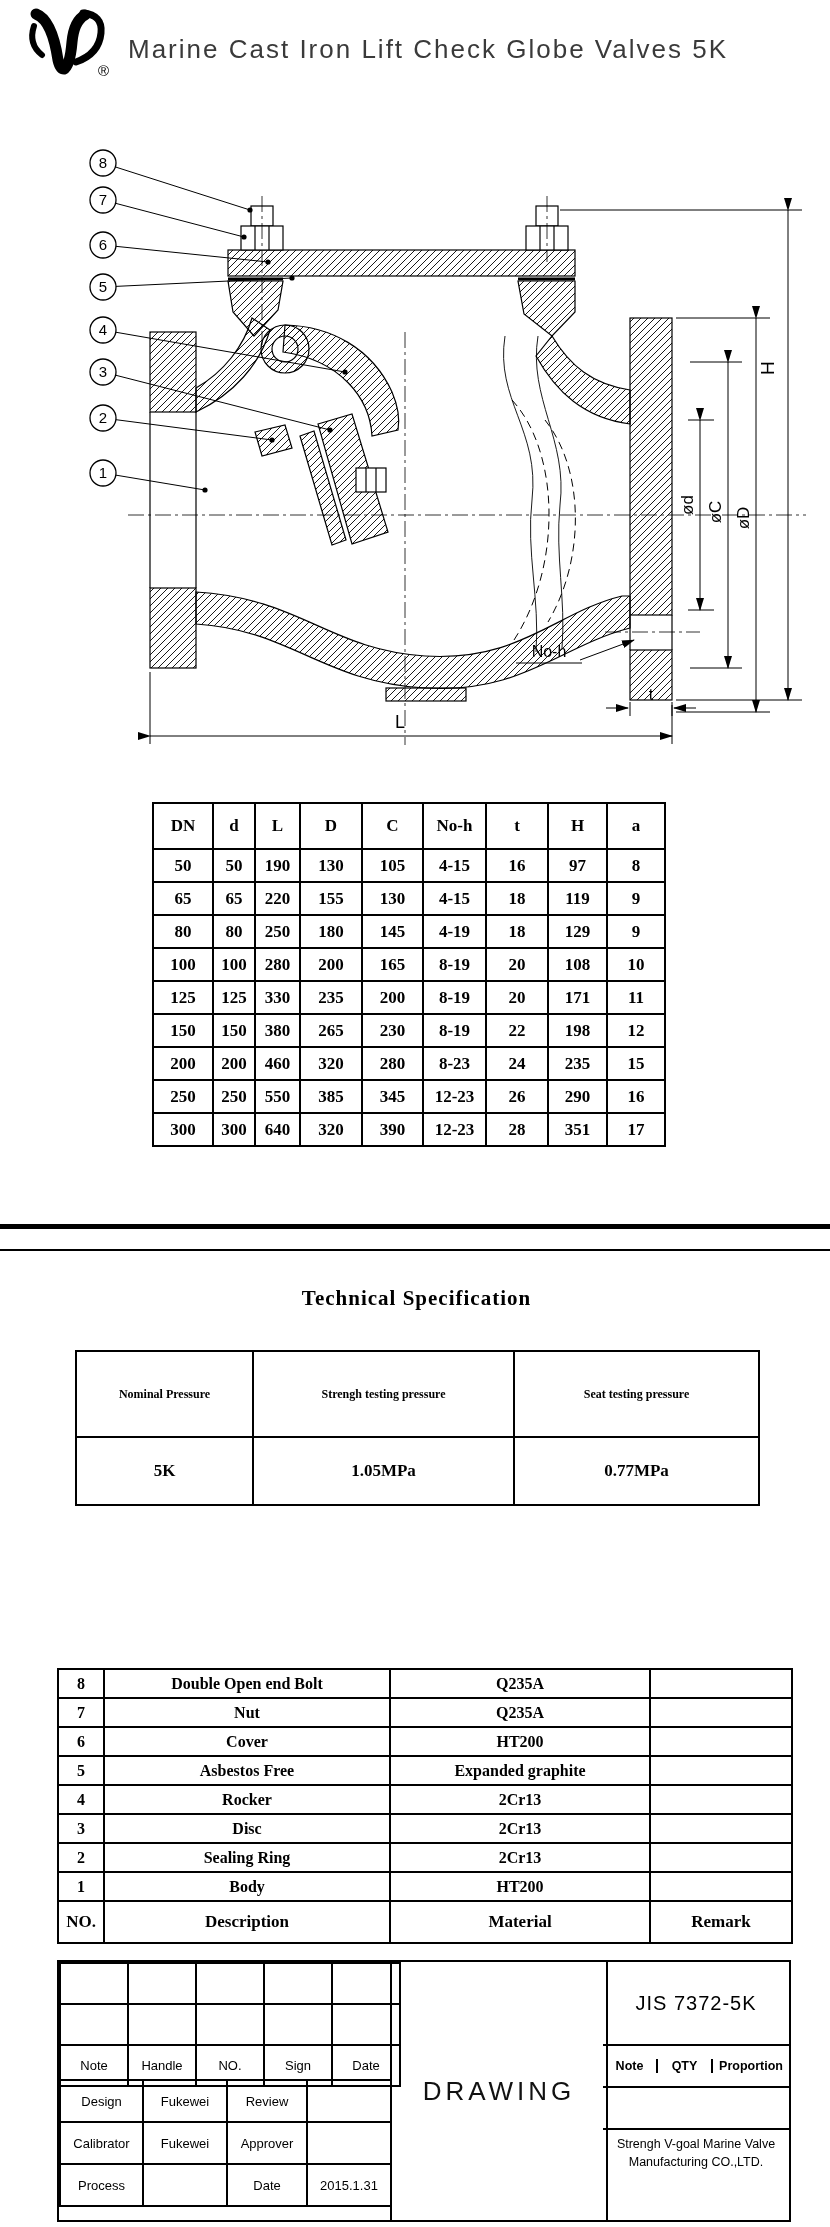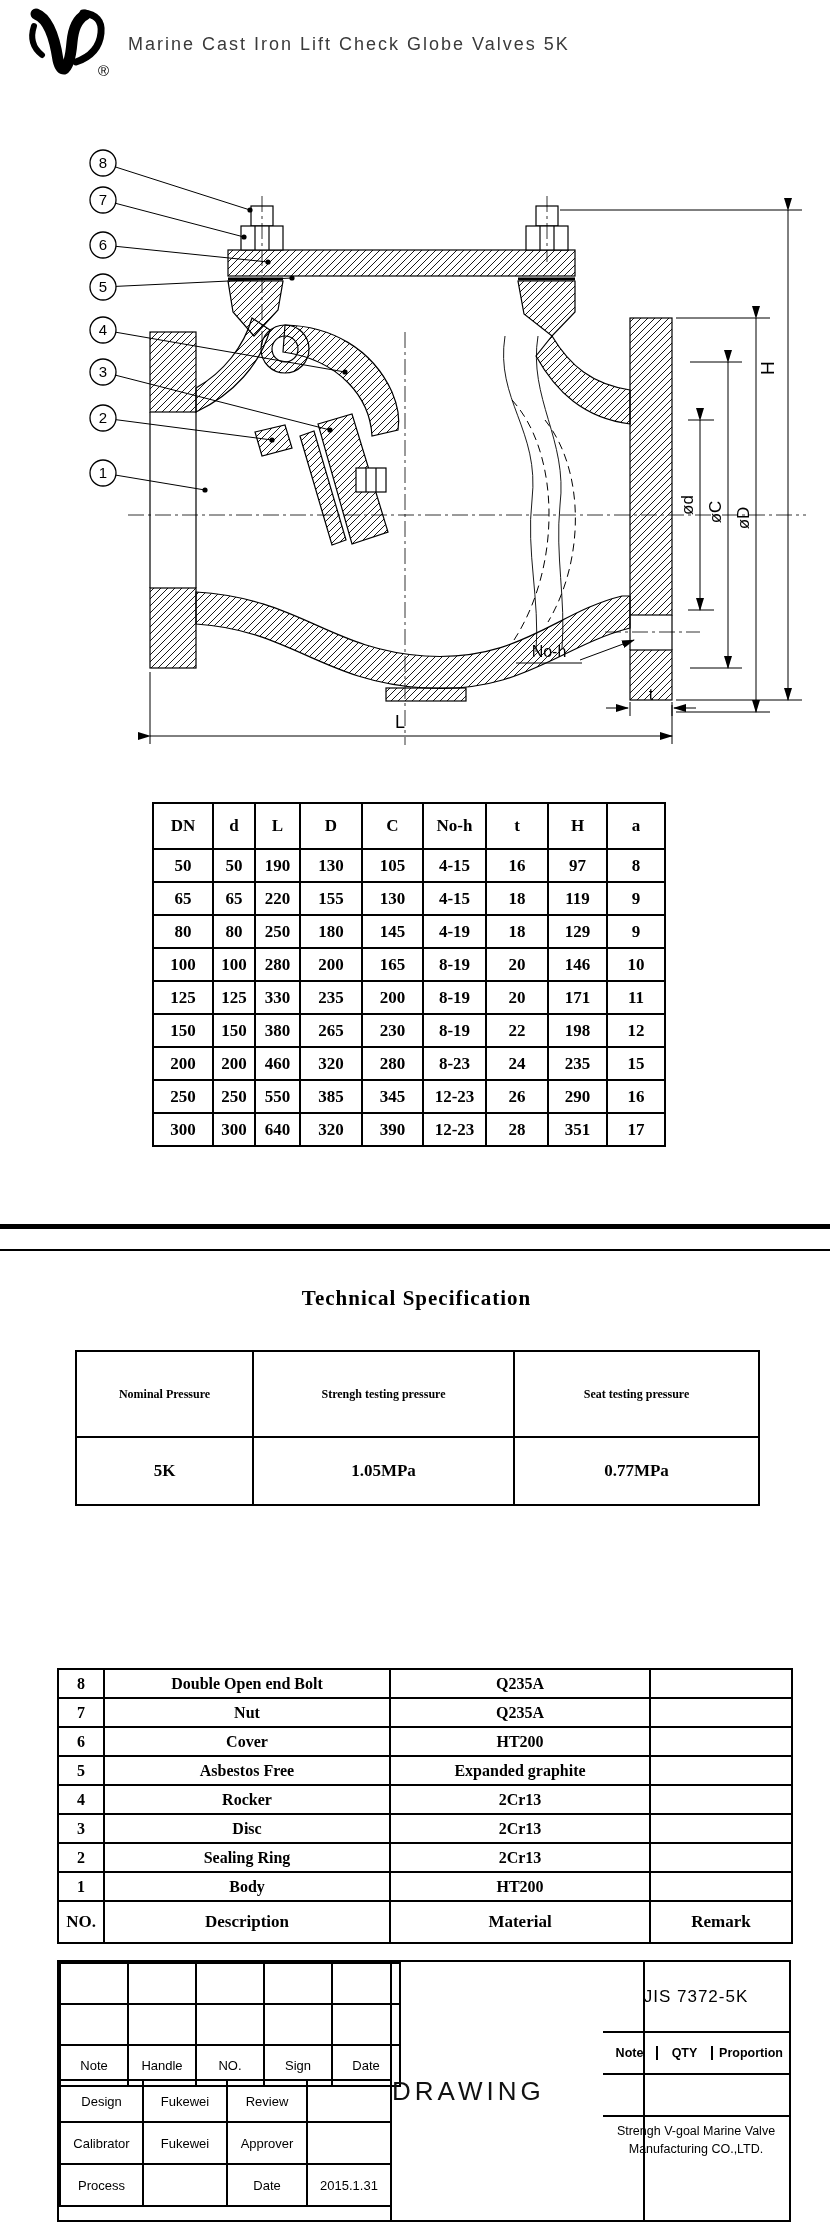--- a/index.html
+++ b/index.html
@@ -1,19 +1,19 @@
 <!DOCTYPE html>
 <html><head>
 <meta charset="utf-8">
 <style>
   html,body{margin:0;padding:0;background:#fff}
   body{width:830px;height:2227px;position:relative;font-family:"Liberation Sans",sans-serif;color:#000}
   .abs{position:absolute}
   
-  #page-title{left:128px;top:34px;font-size:18px;letter-spacing:2px;color:#3a3a3a;white-space:nowrap}
+  #page-title{left:128px;top:34px;font-size:26px;letter-spacing:2px;color:#3a3a3a;white-space:nowrap}
   
   .btxt{font-family:"Liberation Serif","DejaVu Serif",serif;font-weight:bold}
   table{border-collapse:collapse;table-layout:fixed}
   td,th{border:2px solid #000;padding:0;text-align:center;vertical-align:middle;overflow:hidden}
   
   #dims{left:152px;top:802px}
   #dims th{height:44px;font-size:17px}
   #dims td{height:31px;font-size:17px}
   
   .rule{left:0;width:830px;background:#000}
@@ -24,28 +24,28 @@
   #spec td{height:66px;font-size:17px}
   
   #parts{left:57px;top:1668px}
   #parts td{height:27px;font-size:16px}
   #parts tr.pfoot td{height:40px;font-size:17px}
   
   #tblock{left:57px;top:1960px;width:734px;height:262px;border:2px solid #000;box-sizing:border-box}
   #tblock table td{font-size:13px;font-family:"Liberation Sans",sans-serif}
   #lgrid-a td{width:66px;height:39px}
   #lgrid-b td{height:40px}
-  #tb-center{left:331px;top:0;width:255px;height:258px;border-left:2px solid #000;border-right:2px solid #000;box-sizing:border-box;display:flex;align-items:center;}
+  #tb-center{left:331px;top:0;width:218px;height:258px;border-left:2px solid #000;border-right:2px solid #000;box-sizing:border-box;display:flex;align-items:center;justify-content:center}
   #tb-center .drawing-label{font-size:26px;letter-spacing:4px;color:#111}
   #tb-right{left:544px;top:0;width:186px;height:258px}
   .tbr-row{box-sizing:border-box;border-bottom:2px solid #000;display:flex;align-items:center;justify-content:center}
   .tbr-cells{display:flex}
   .tbr-cell{box-sizing:border-box;border-right:2px solid #000;display:flex;align-items:center;justify-content:center;font-weight:bold;font-size:12.5px}
   .tbr-cell:last-child{border-right:none}
-  #tb-jis{height:71px;font-size:17px;letter-spacing:1px}
+  #tb-jis{height:84px;font-size:20px;letter-spacing:1px}
   #tb-company{height:46px;flex-direction:column;border-bottom:none;font-size:12.5px;line-height:1.45;text-align:center}
   svg text{font-family:"Liberation Sans",sans-serif}
 </style>
 </head>
 <body>
 
 <svg class="abs" style="left:22px;top:2px" width="92" height="80" viewBox="0 0 92 80">
   <g stroke="#000" fill="none" stroke-linecap="round">
     <path d="M14 12 Q30 18 36 58 Q38 67 42 67 Q48 64 50 40 Q52 19 63 13" stroke-width="11"></path>
     <path d="M61 11 Q81 13 79 31 Q77 52 54 60" stroke-width="7"></path>
@@ -283,21 +283,21 @@
         <td>9</td>
       </tr>
       <tr>
         <td>100</td>
         <td>100</td>
         <td>280</td>
         <td>200</td>
         <td>165</td>
         <td>8-19</td>
         <td>20</td>
-        <td>146</td>
+        <td>108</td>
         <td>10</td>
       </tr>
       <tr>
         <td>125</td>
         <td>125</td>
         <td>330</td>
         <td>235</td>
         <td>200</td>
         <td>8-19</td>
         <td>20</td>

